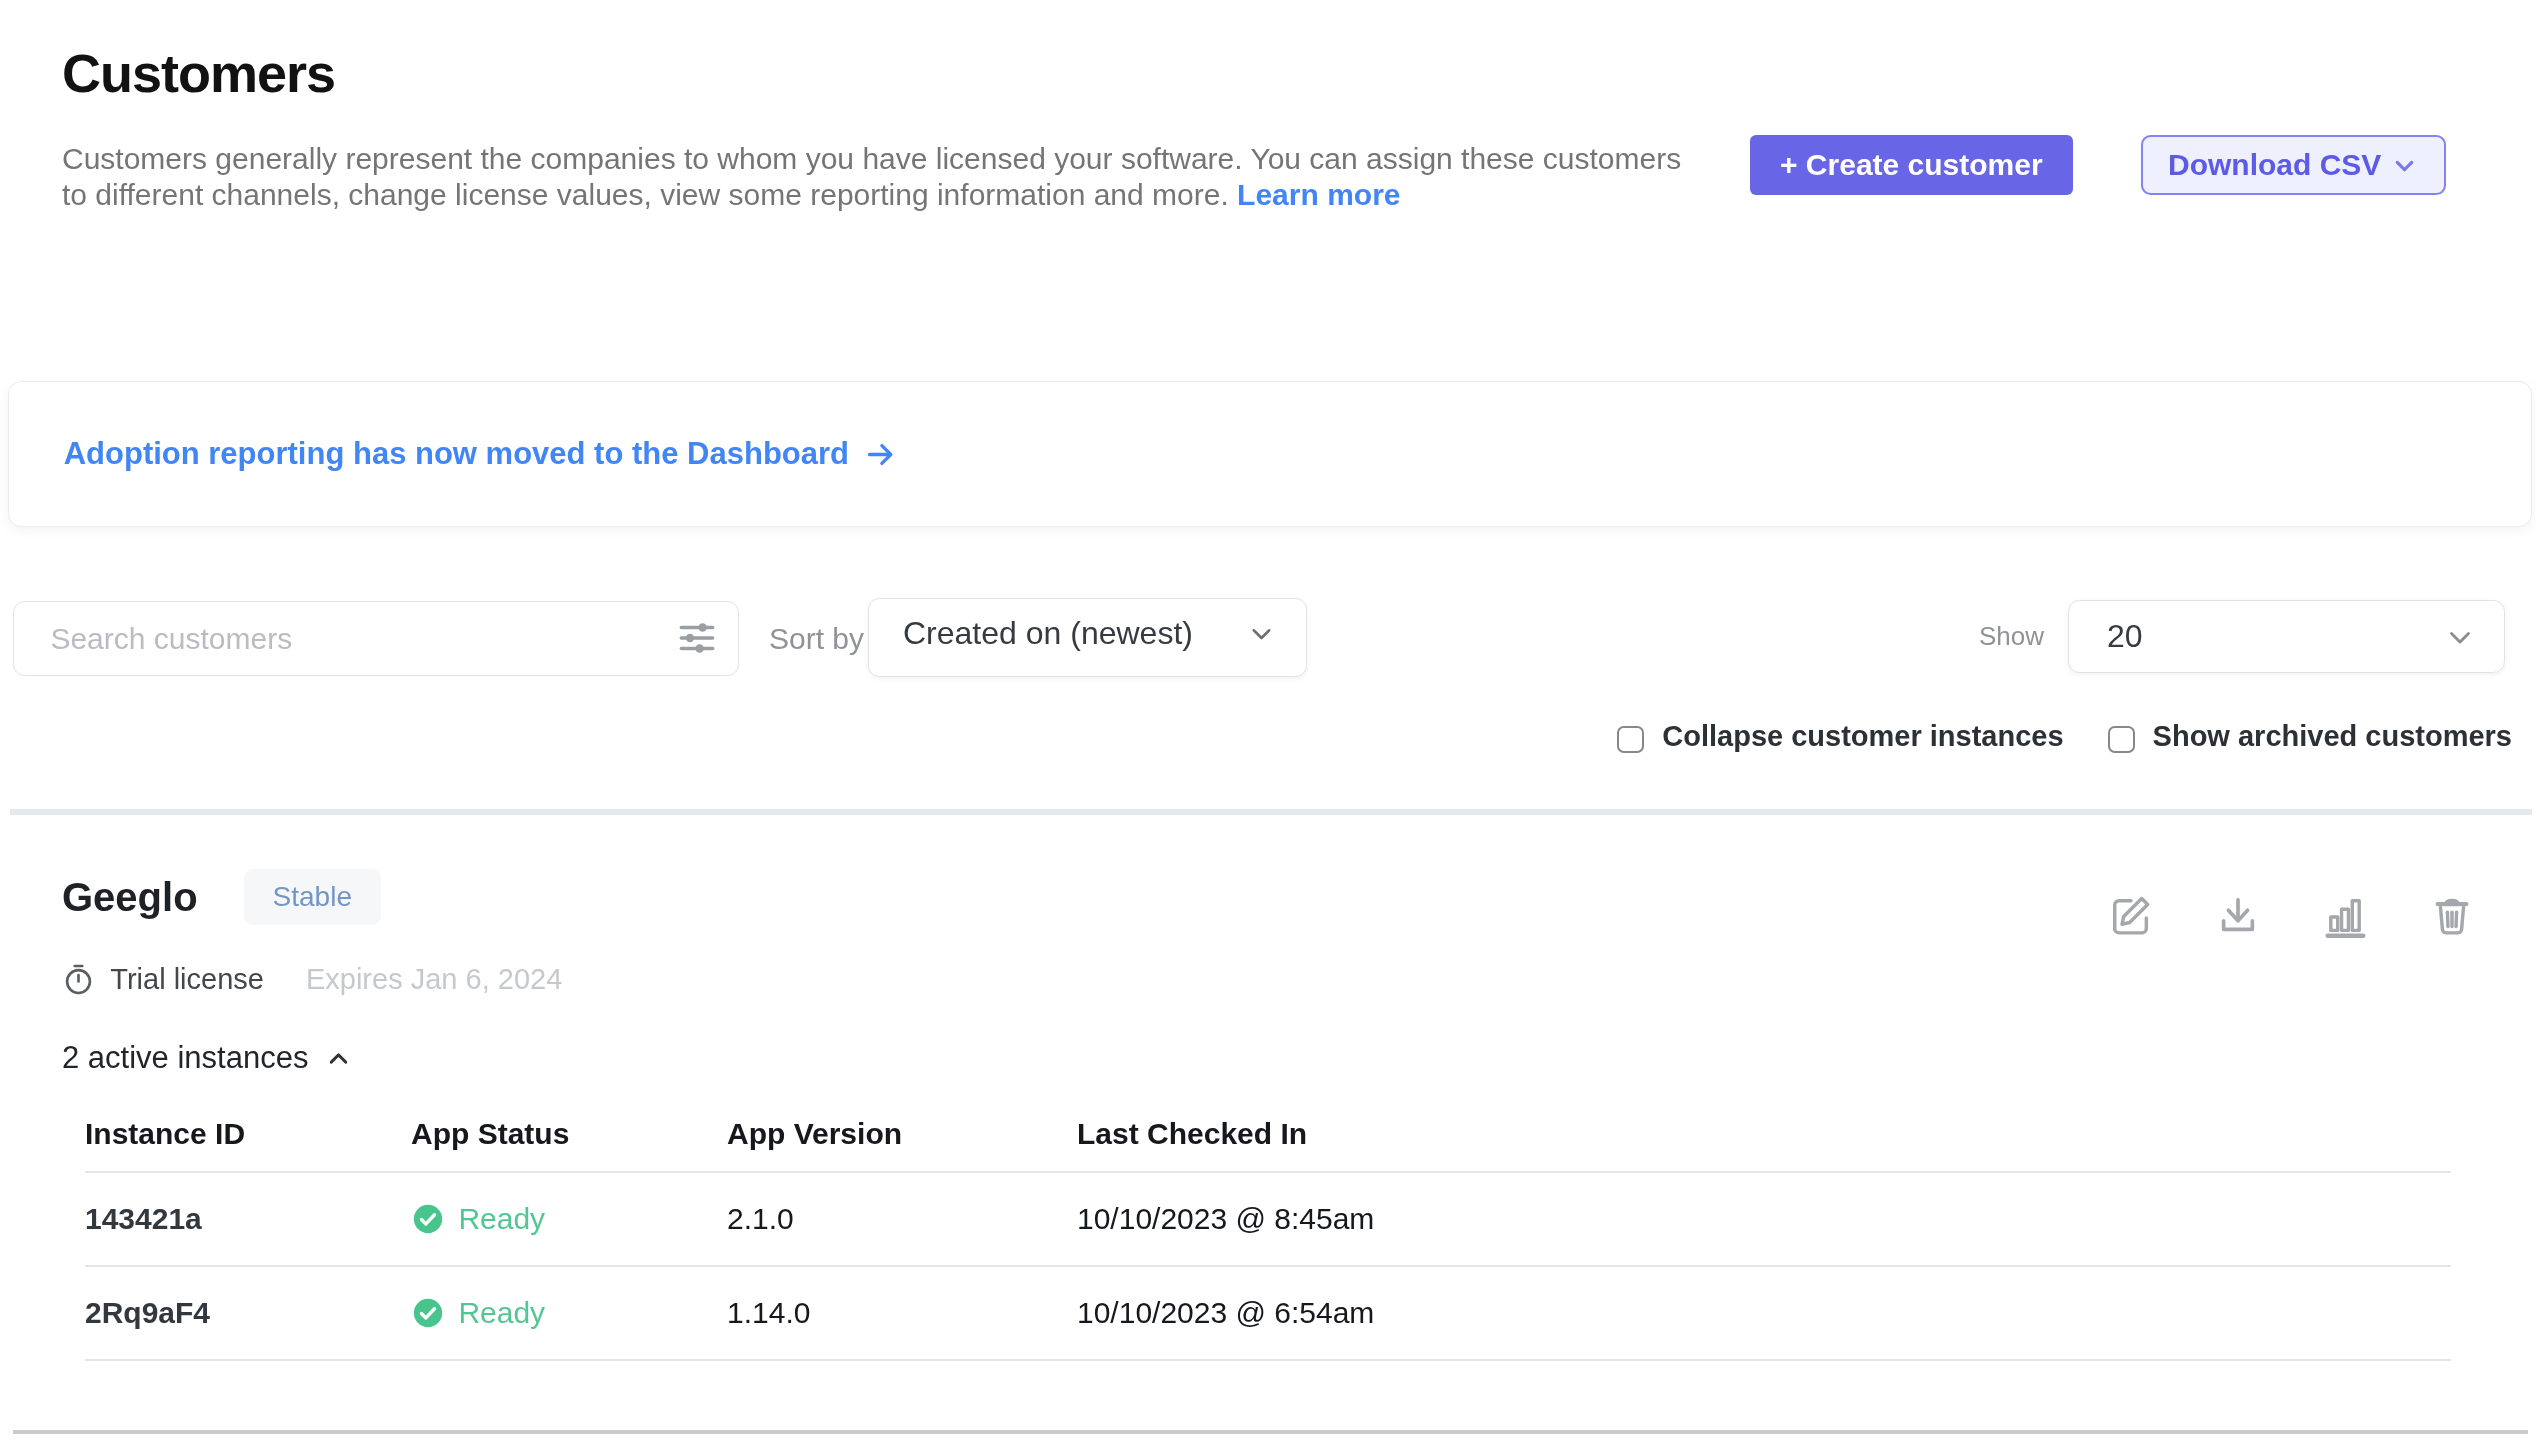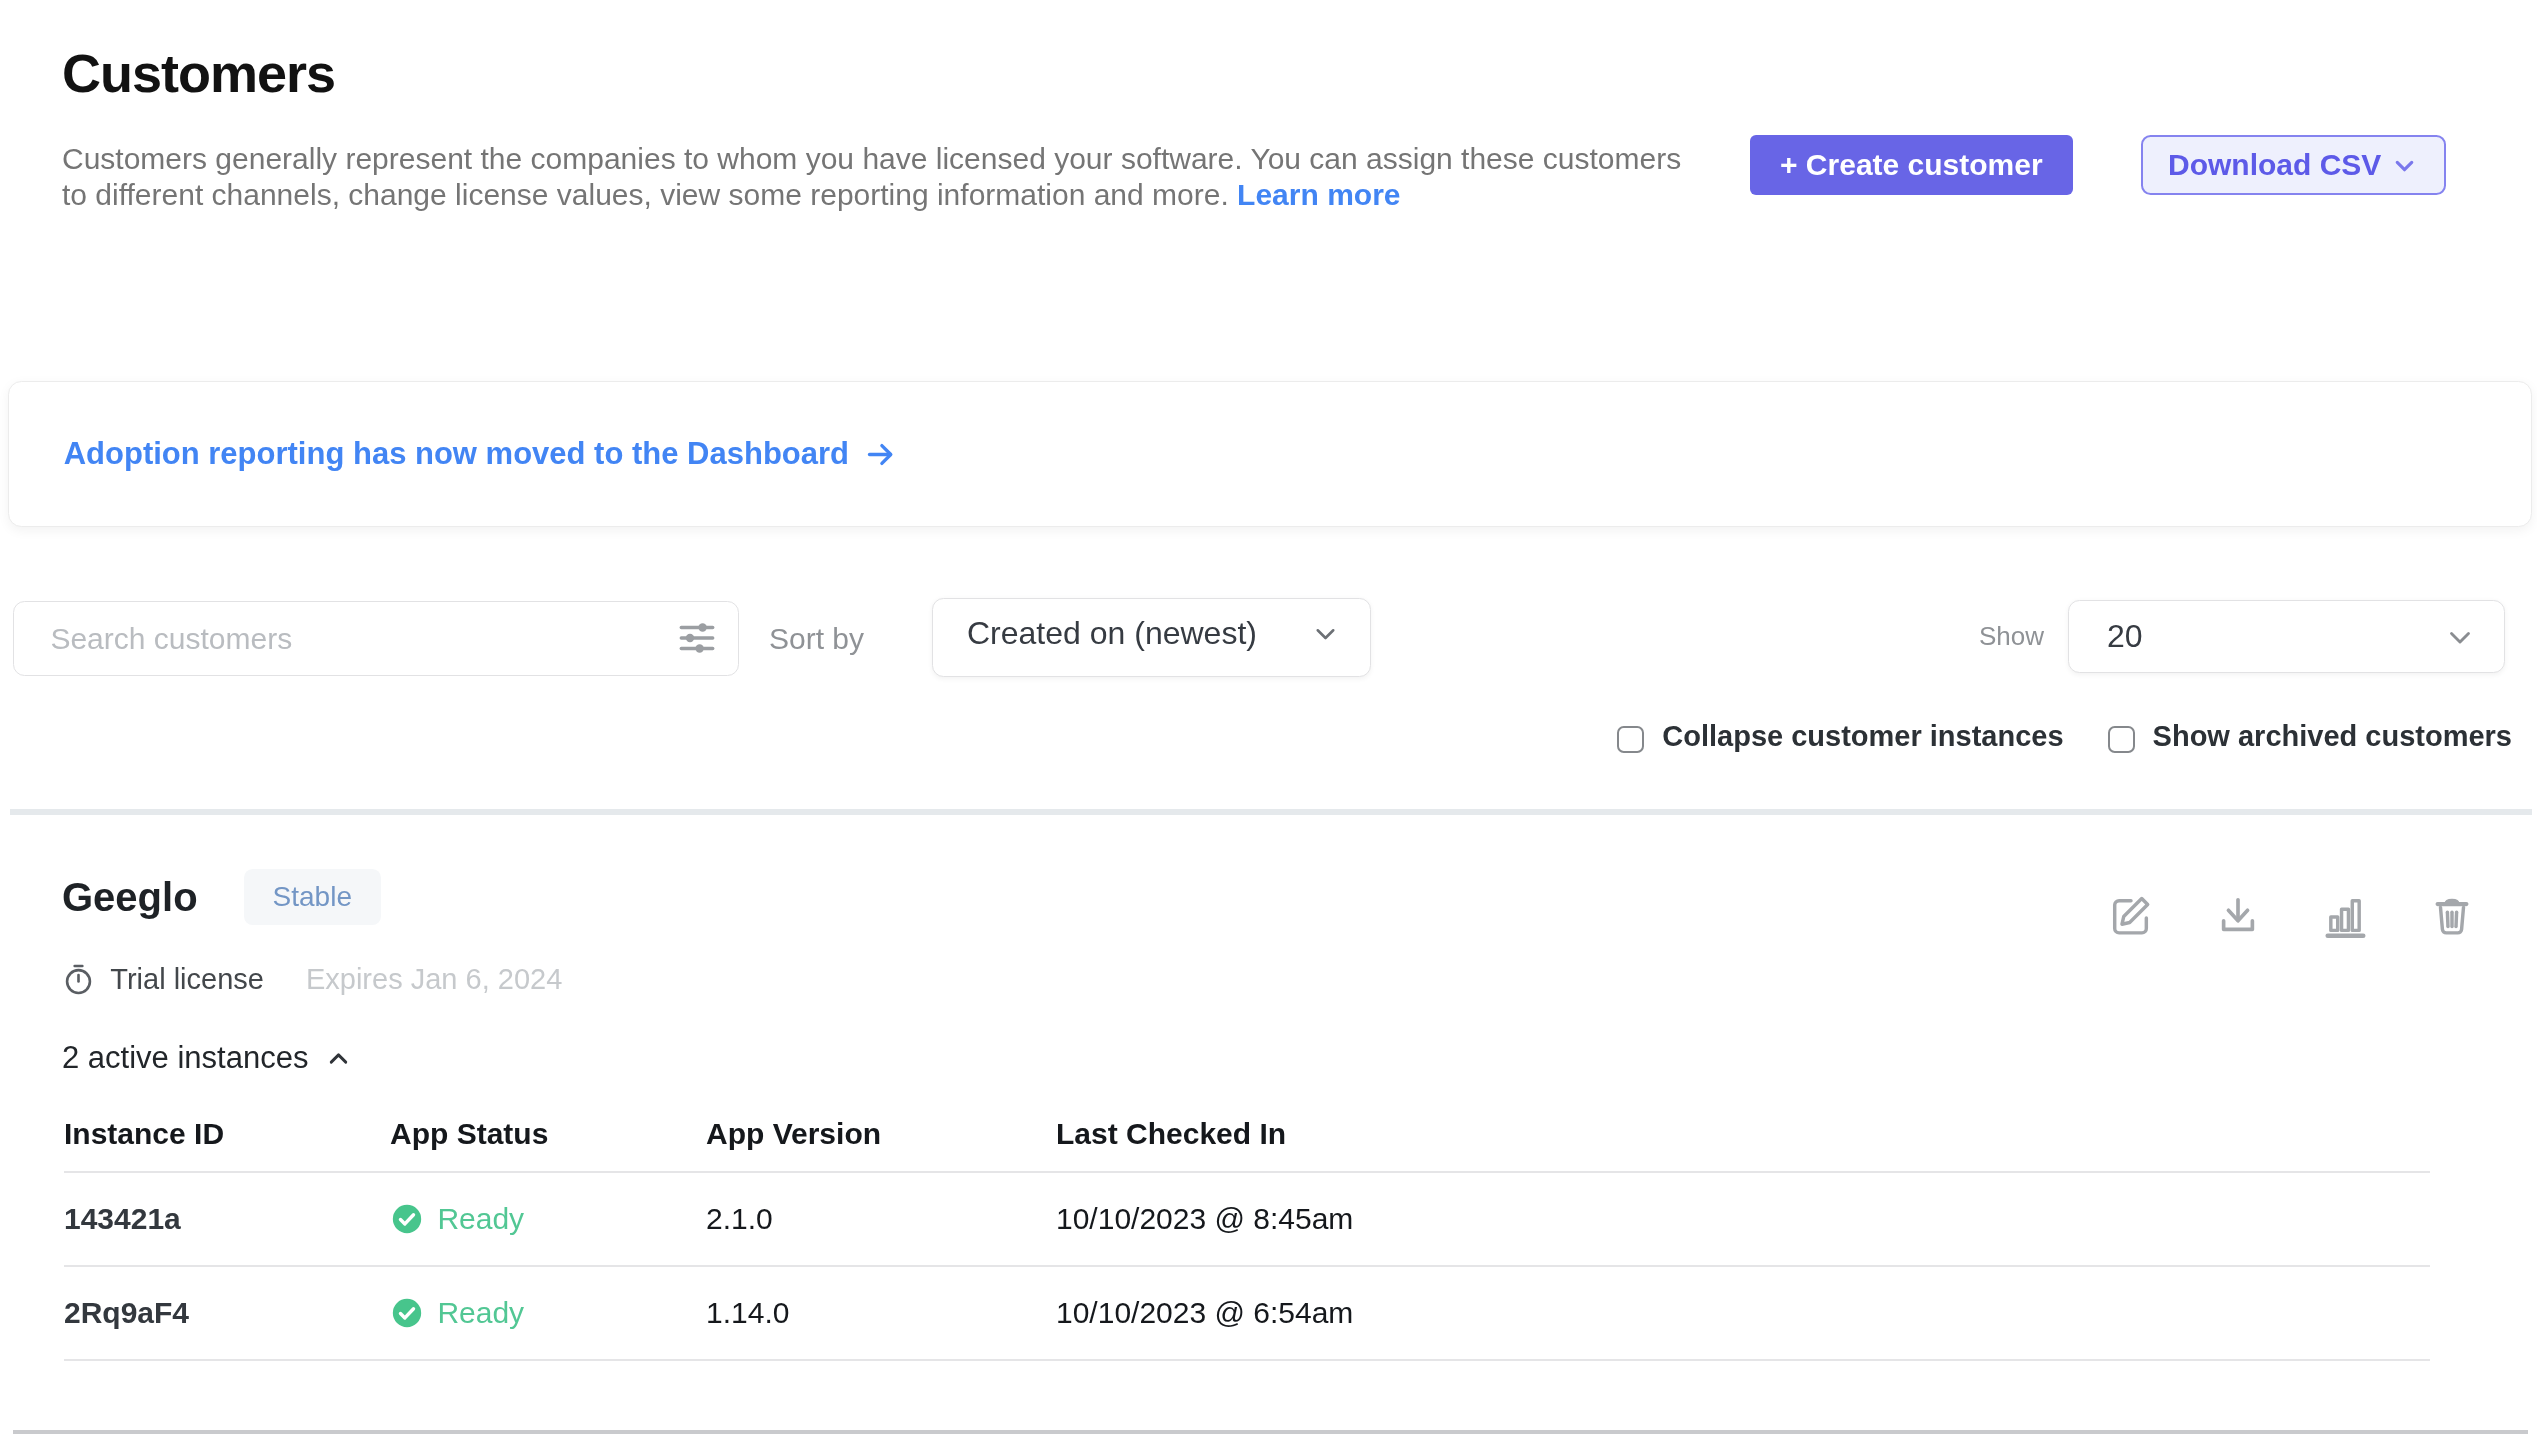--- a/index.html
+++ b/index.html
@@ -36,21 +36,21 @@
     padding:0 86px 0 36px; font-size:30px; color:#3a3f45; font-family:inherit; outline:none; }
   .search-input::placeholder { color:#b9bcc0; }
   .sliders-icon { position:absolute; right:21px; top:16.3px; width:42px; height:42px; cursor:pointer; }
 
   .sort-label { position:absolute; left:769px; top:601px; height:75px; display:flex;
     align-items:center; font-size:30px; color:#8f9296; }
   .select { position:absolute; display:flex; align-items:center; background:#fff;
     border:1.9px solid #e2e2e4; border-radius:11.5px; box-shadow:0 1.9px 5.7px rgba(0,0,0,0.05);
     font-size:32px; color:#363b42; cursor:pointer; }
   .select .chev { margin-left:auto; }
-  .select-sort { left:932px; top:598px; width:439px; height:79px; padding:0 29px 8px 34px; }
+  .select-sort { left:868px; top:598px; width:439px; height:79px; padding:0 29px 8px 34px; }
   .show-label { position:absolute; left:1979px; top:600px; height:73px; display:flex;
     align-items:center; font-size:26px; color:#8f9296; }
   .select-show { left:2068px; top:600px; width:437px; height:73px; padding:0 27px 0 38px; }
 
   .checkbox-row { position:absolute; top:720px; right:26px; display:flex; gap:44px;
     align-items:center; }
   .checkbox-group { display:flex; align-items:flex-end; gap:18px;font-weight:bold; }
   .checkbox { width:27px; height:27px; border:2.9px solid #85888c; border-radius:6.7px;
     background:#fff; cursor:pointer; flex:0 0 auto; }
   .checkbox-label { font-size:29px; color:#2c3136; }
@@ -73,21 +73,21 @@
   .card-actions { position:absolute; top:893px; right:63px; display:flex; gap:61px;
     align-items:center; }
   .icon-btn { width:46px; height:46px; cursor:pointer; background:none; border:none; padding:0; }
   .icon-btn svg { width:46px; height:46px; display:block; }
 
   .instances-toggle { position:absolute; left:62px; top:1040px; display:flex;
     align-items:center; gap:15.3px; cursor:pointer; }
   .instances-label { font-size:31px; font-weight:400; color:#22262a; }
 
   
-  .inst-table { position:absolute; left:64px; top:1117px; width:2366px; }
+  .inst-table { position:absolute; left:85px; top:1117px; width:2366px; }
   .t-header { display:grid; grid-template-columns:326px 316px 350px 1fr; height:56px;
     border-bottom:2.9px solid #e5e5e7; font-size:30px; font-weight:700; color:#15181c;
     align-items:start; }
   .t-row { display:grid; grid-template-columns:326px 316px 350px 1fr; height:94px;
     align-items:center; border-bottom:2.9px solid #e5e5e7; font-size:30px; color:#15181c; }
   .cell-id { font-weight:700; color:#33383e; }
   .cell-status { display:flex; align-items:flex-start; gap:13.4px; color:var(--green,#52c794); }
   .check-circle { width:34px; height:34px; flex:0 0 auto; }
 
   .divider-bottom { position:absolute; left:13.4px; top:1430px; width:2515px; height:3.8px;

